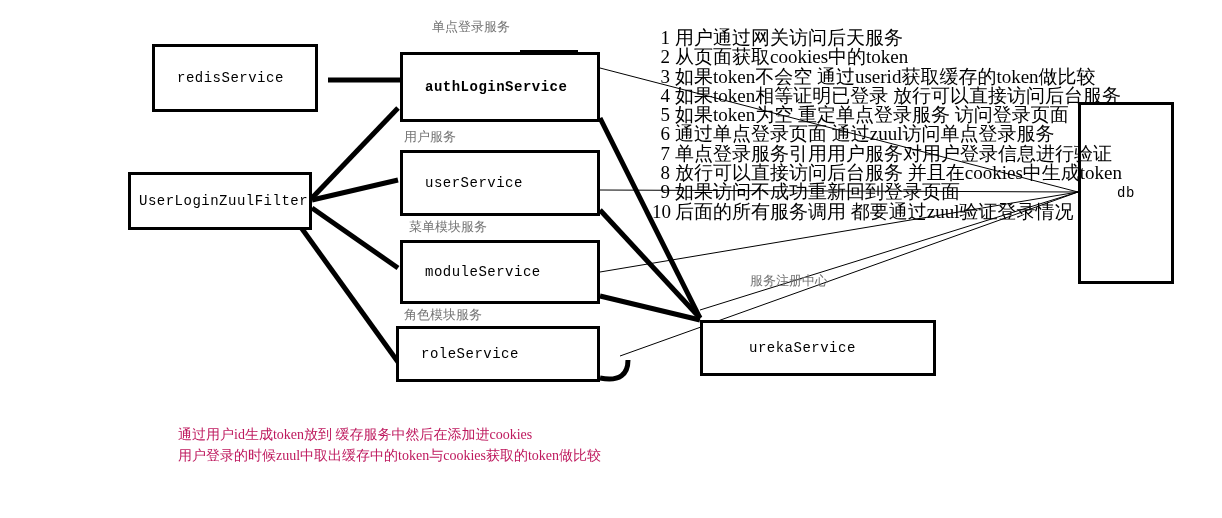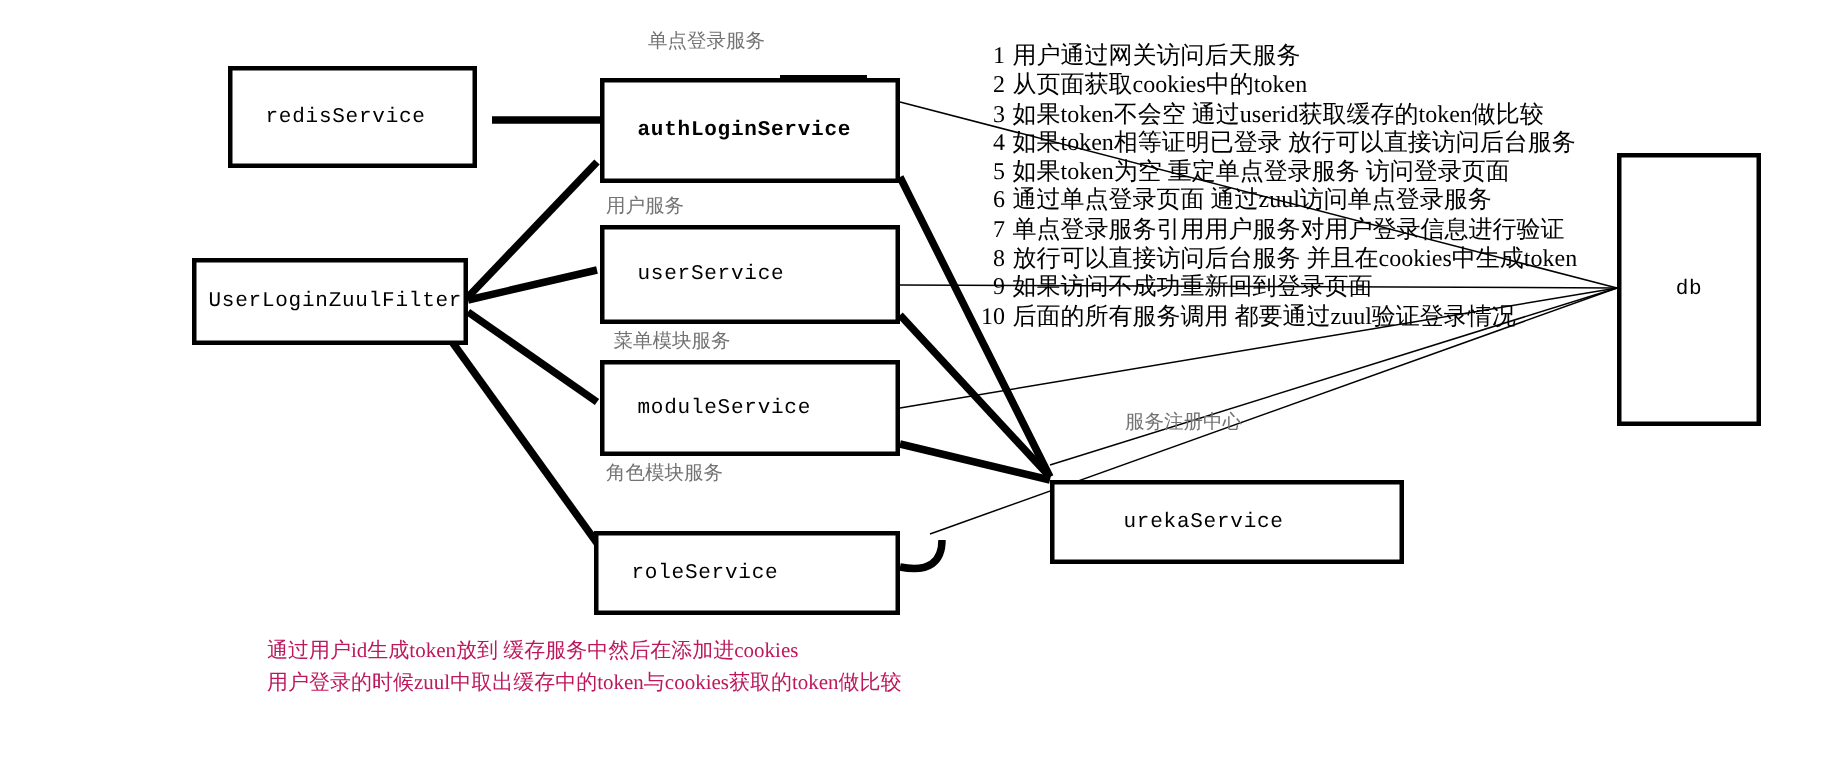--- a/index.html
+++ b/index.html
@@ -48,21 +48,21 @@
     font-family: "Liberation Serif", serif;
     font-size: 13px;
     color: #737373;
     white-space: nowrap;
     z-index: 4;
   }
   .steps {
     position: absolute;
     z-index: 4;
     font-family: "Liberation Serif", serif;
-    font-size: 16px;
+    font-size: 19px;
     color: #000000;
     line-height: 19.3px;
     white-space: nowrap;
   }
   .steps .row {
     display: block;
   }
   .steps .num {
     display: inline-block;
     width: 18px;
@@ -133,21 +133,21 @@
   </div>
 
   <div class="box" style="left:400px; top:150px; width:200px; height:66px;">
     <span class="box-label">userService</span>
   </div>
 
   <div class="box" style="left:400px; top:240px; width:200px; height:64px;">
     <span class="box-label">moduleService</span>
   </div>
 
-  <div class="box" style="left:396px; top:326px; width:204px; height:56px;margin-top:28px;">
+  <div class="box" style="left:396px; top:326px; width:204px; height:56px;">
     <span class="box-label">roleService</span>
   </div>
 
   <div class="box" style="left:700px; top:320px; width:236px; height:56px;">
     <span class="box-label" style="padding-left:46px;">urekaService</span>
   </div>
 
   <div class="box center" style="left:1078px; top:102px; width:96px; height:182px;">
     <span class="box-label">db</span>
   </div>

